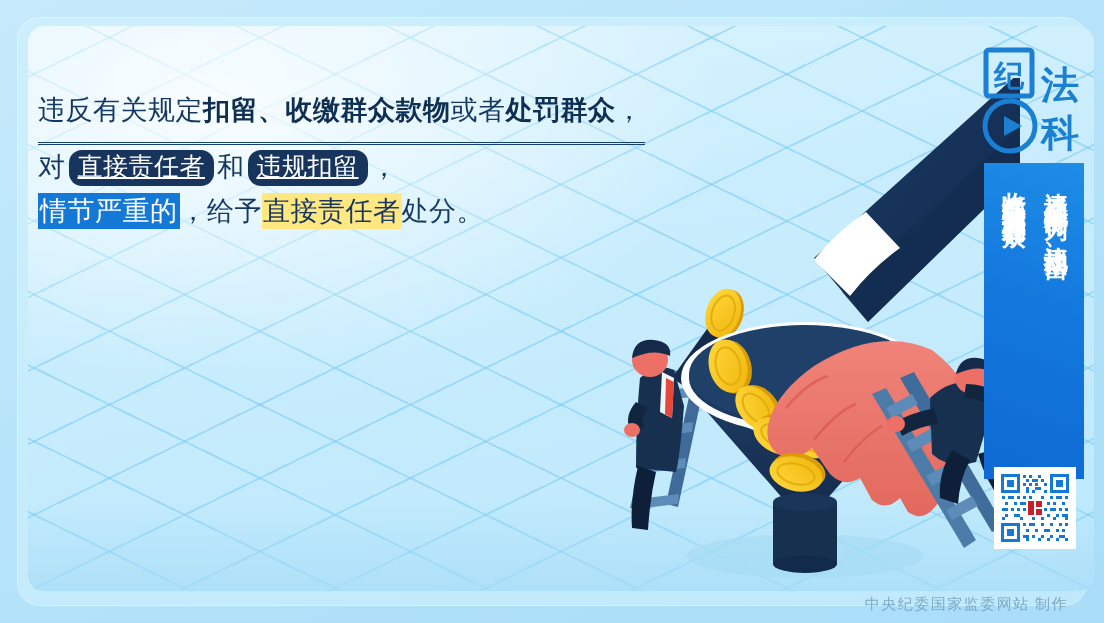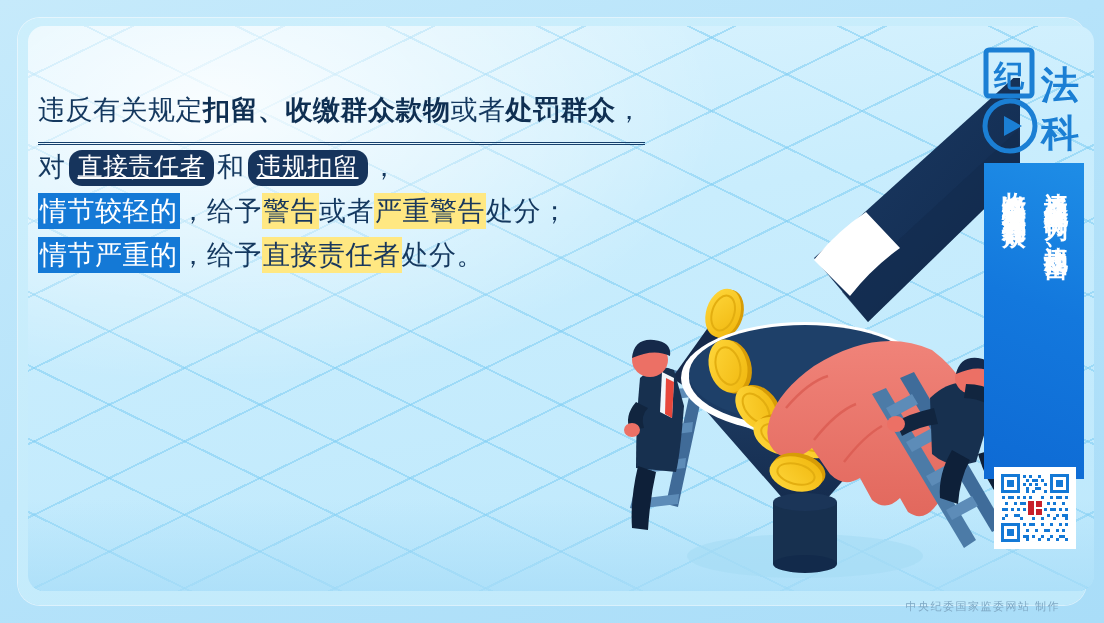--- a/index.html
+++ b/index.html
@@ -131,23 +131,23 @@
   }
 
   
   #qr{
     position:absolute; right:28px; bottom:74px;
     width:82px; height:82px; background:#ffffff; padding:4px; z-index:30;
   }
 
   
   #credit{
-    position:absolute; right:44px; bottom:9px;
-    font-size:11px; color:#7fa8c4; letter-spacing:1.5px;
-    font-family:Liberation Sans, sans-serif;
+    position:absolute; right:36px; bottom:9px;
+    font-size:15px; color:#7fa8c4; letter-spacing:1.5px;
+    font-family:Liberation Serif, serif;
     z-index:30;
   }
 
   
   #illus{
     position:absolute; left:600px; top:78px; width:420px; height:520px; z-index:10;
   }
 </style>
 </head>
 <body>
@@ -333,21 +333,20 @@
   </div>
 
   <div id="textblock">
 
     <div class="line l1">
       <span class="l1-wrap"><span>违反有关规定</span><span class="bold">扣留、收缴群众款物</span><span>或者</span><span class="bold">处罚群众</span><span class="punct">，</span></span>
     </div>
 
     <div class="line"><span>对</span><span class="pill">直接责任者</span><span>和</span><span class="pill">违规扣留</span><span class="punct">，</span></div>
 
-    <div class="line"><span class="hl-blue">情节较轻的</span><span class="punct">，</span><span>给予</span><span class="hl-yellow">警告</span><span>或者</span><span class="hl-yellow">严重警告</span><span>处分；</span></div>
 
 
     <div class="line"><span class="hl-blue">情节严重的</span><span class="punct">，</span><span>给予</span><span class="hl-yellow">直接责任者</span><span>处分。</span></div>
 
   </div>
 
   <div id="logo">
     <svg viewBox="0 0 104 112" width="104" height="112" xmlns="http://www.w3.org/2000/svg">
 
       <rect x="4" y="4" width="46" height="46" rx="3" fill="none" stroke="#1b7fd4" stroke-width="5"></rect>

